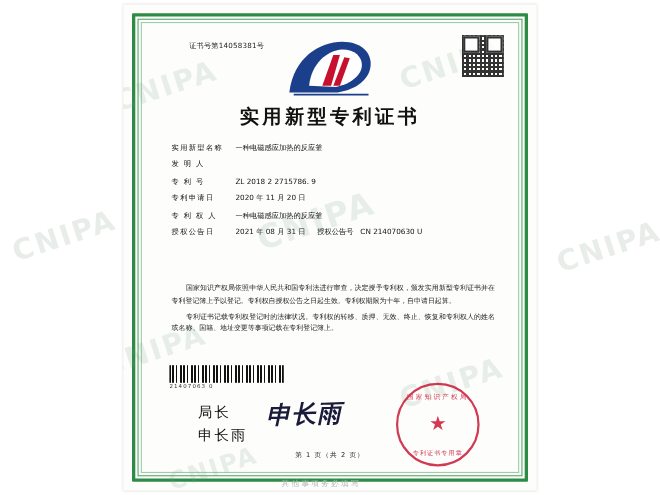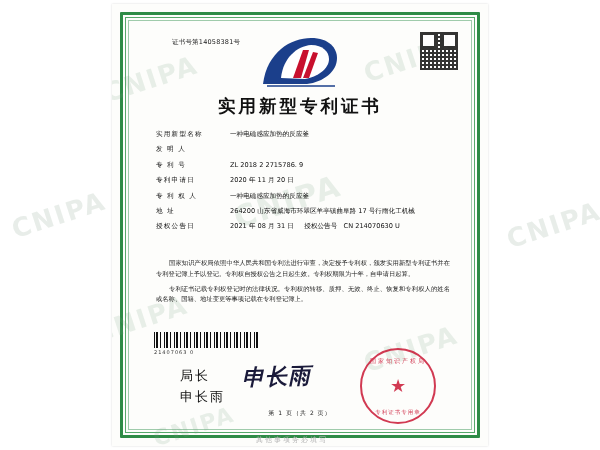--- a/index.html
+++ b/index.html
@@ -142,21 +142,20 @@
     right: 10px;
     top: 104px;
     font-size: 6.6px;
     color: #1a1a1a;
     line-height: 1.5;
   }
   .field-row {
     display: flex;
     align-items: flex-end;
     margin-bottom: 5.5px;
-    gap: 16px;
   }
   .field-label {
     width: 58px;
     flex: none;
     letter-spacing: 1.2px;
     color: #111;
   }
   .field-value {
     flex: 1;
     color: #111;
@@ -334,24 +333,20 @@
         <div class="field-row">
           <div class="field-label">专利申请日</div>
           <div class="field-value">2020 年 11 月 20 日</div>
         </div>
 
         <div class="field-row">
           <div class="field-label">专 利 权 人</div>
           <div class="field-value">一种电磁感应加热的反应釜</div>
         </div>
 
-        <div class="field-row">
-          <div class="field-label">地 址</div>
-          <div class="field-value">264200 山东省威海市环翠区羊亭镇曲阜路 17 号行雨化工机械</div>
-        </div>
 
         <div class="field-row">
           <div class="field-label">授权公告日</div>
           <div class="field-value">
             <span>2021 年 08 月 31 日</span>
             &nbsp;&nbsp;&nbsp;
             <span>授权公告号</span>
             &nbsp;
             <span>CN 214070630 U</span>
           </div>

